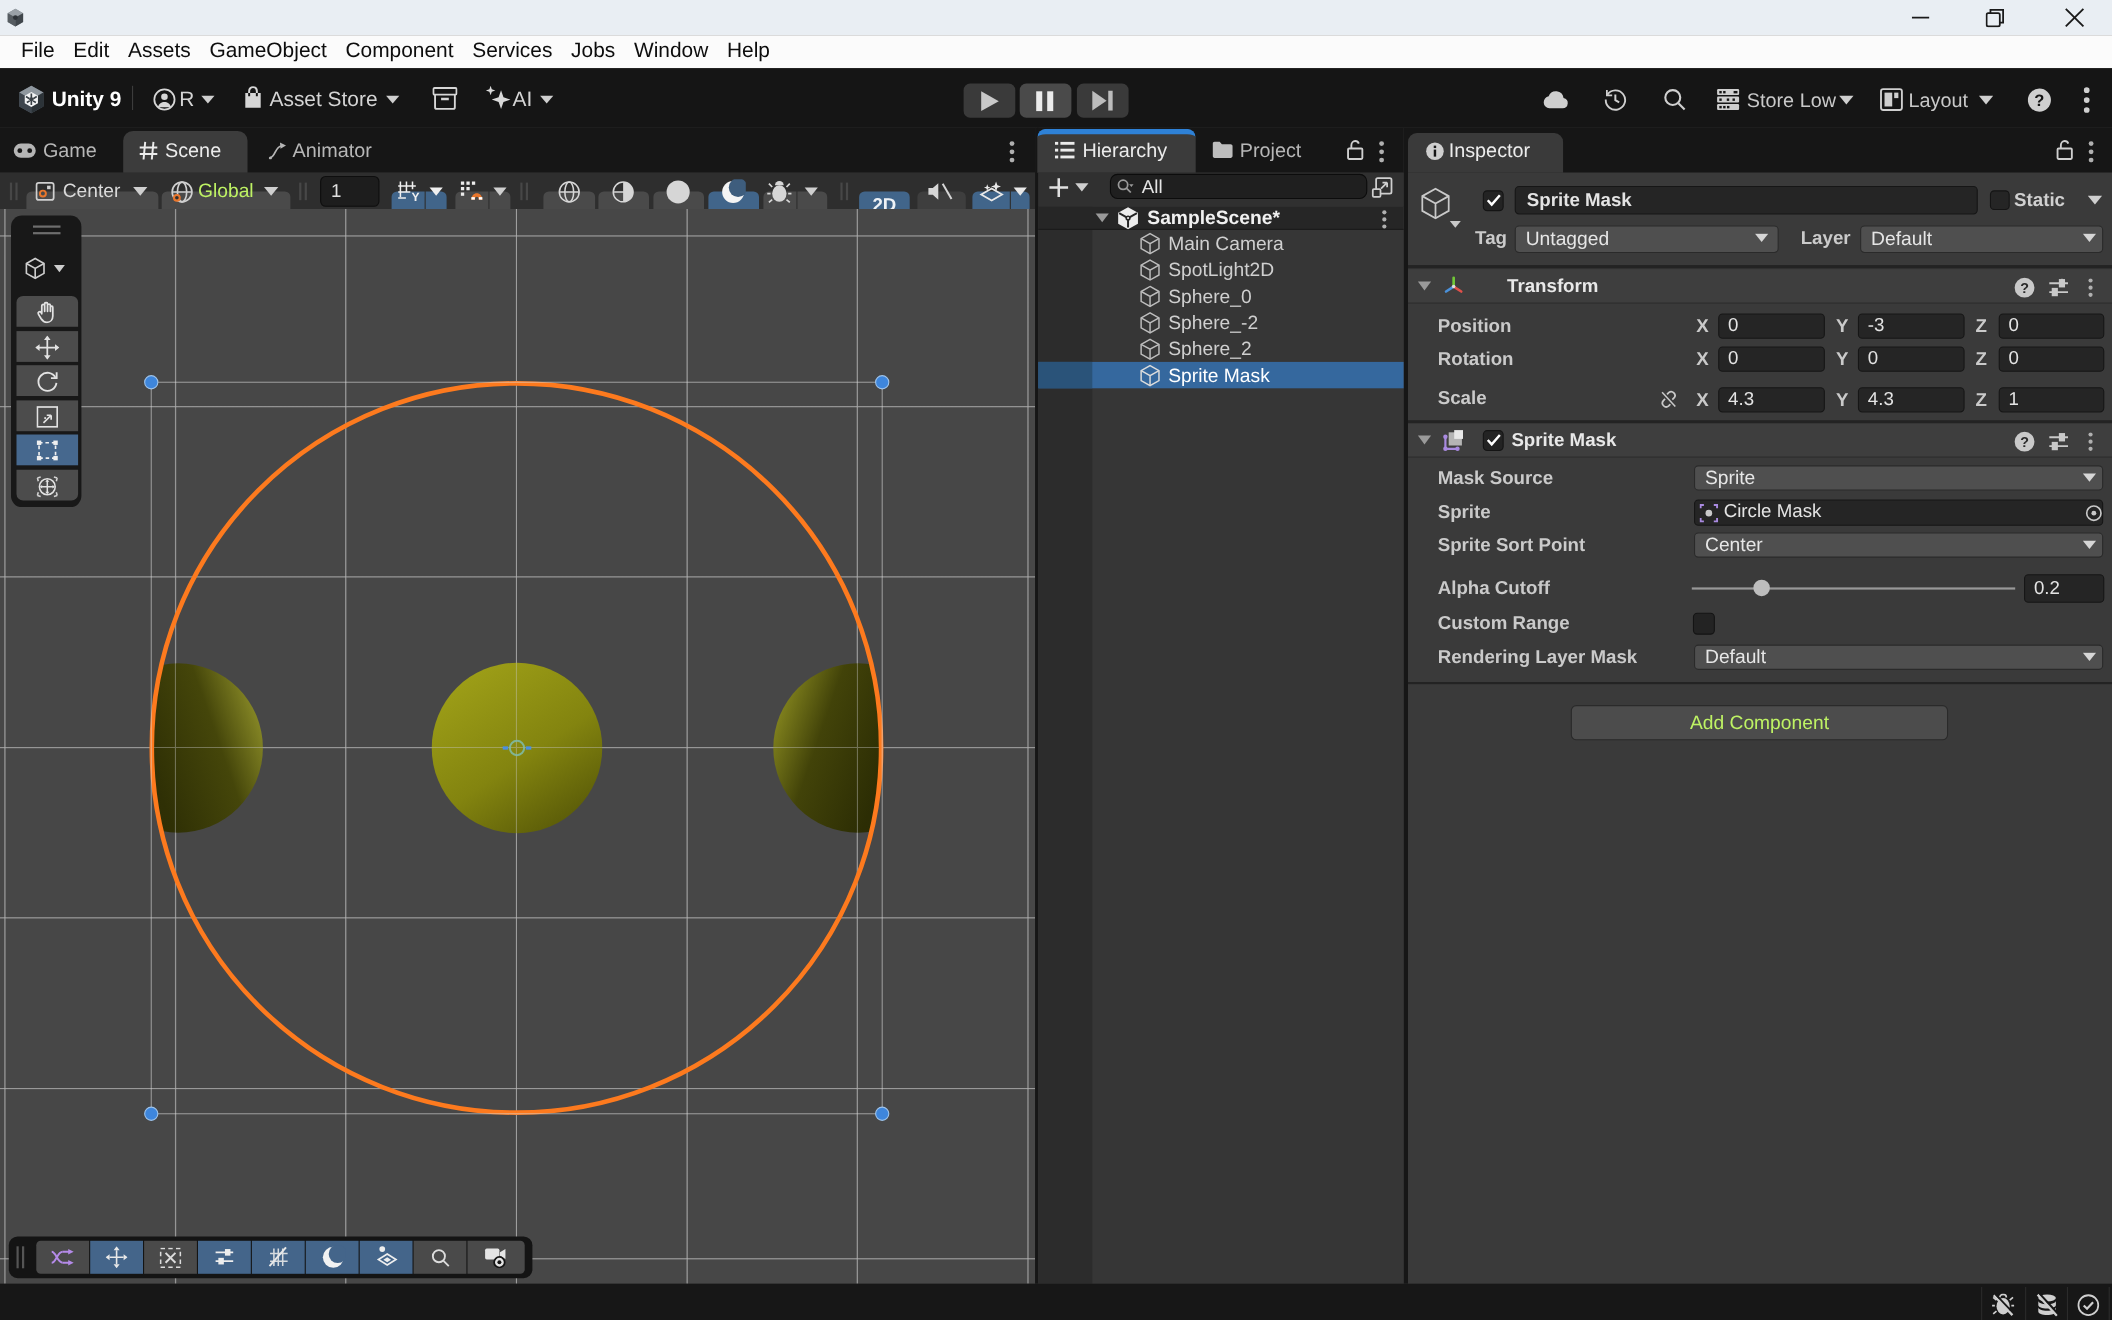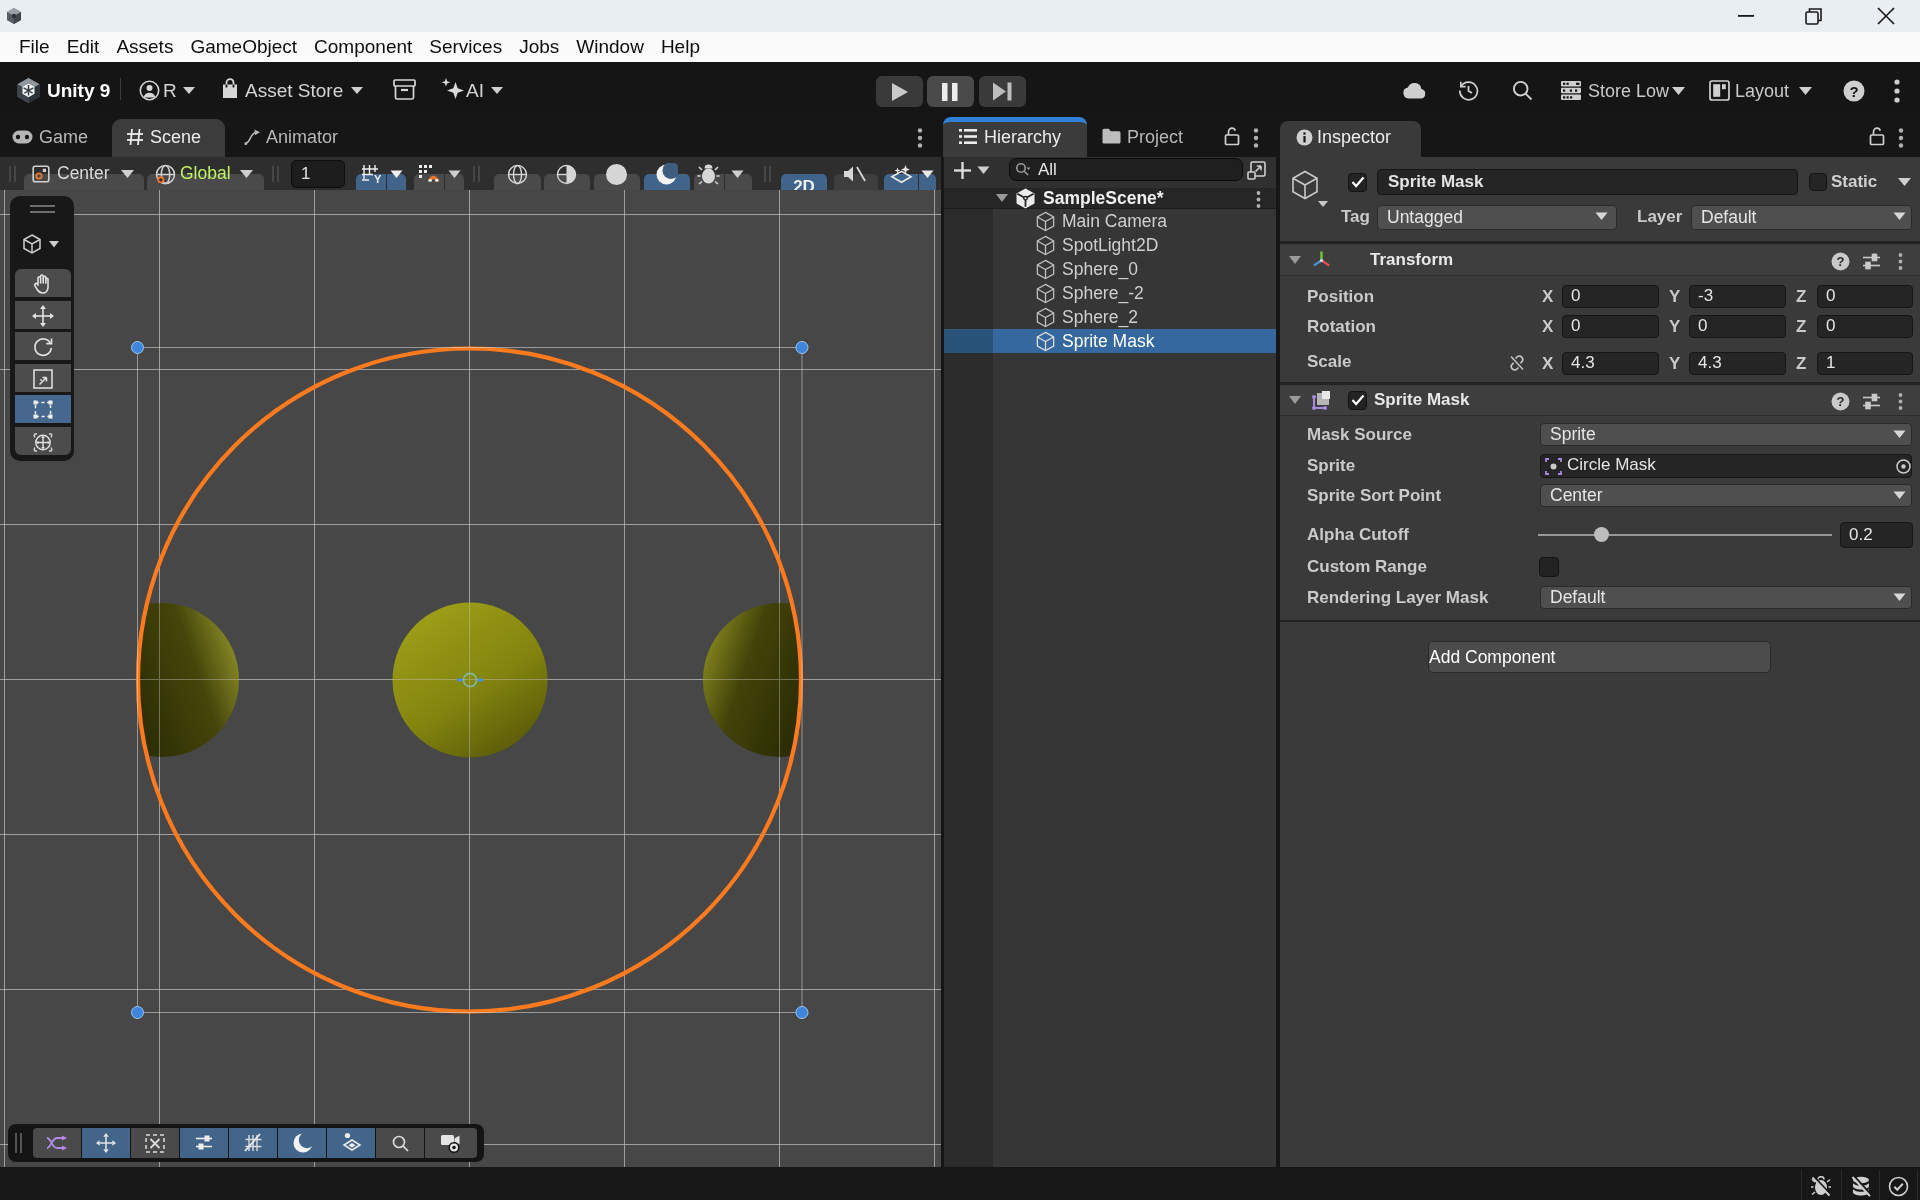--- a/index.html
+++ b/index.html
@@ -386,21 +386,21 @@
 <div class="abs idrop" style="left:1540px;top:484px;width:372px;height:23px;padding:0 0 0 9px">Center</div>
 <div class="abs ilabel" style="left:1307px;top:525px">Alpha Cutoff</div>
 <div class="abs" style="left:1538px;top:534px;width:294px;height:2px;background:#989898"></div>
 <div class="abs" style="left:1594px;top:527px;width:15px;height:15px;border-radius:50%;background:#bdbdbd"></div>
 <div class="abs ifield" style="left:1840px;top:522px;width:73px;height:26px;padding:2px 0 0 8px">0.2</div>
 <div class="abs ilabel" style="left:1307px;top:557px">Custom Range</div>
 <div class="abs" style="left:1539px;top:557px;width:20px;height:20px;background:#232323;border:1px solid #141414;border-radius:4px"></div>
 <div class="abs ilabel" style="left:1307px;top:588px">Rendering Layer Mask</div>
 <div class="abs idrop" style="left:1540px;top:586px;width:372px;height:23px;padding:0 0 0 9px">Default</div>
 <div class="abs isep" style="left:1280px;top:620px;width:640px;height:2px"></div>
-<div class="abs" style="left:1428px;top:641px;width:343px;height:32px;background:#4c4c4c;border-radius:5px;border:1px solid #2a2a2a;color:#ffffff;font-size:17.5px;padding-top:5px">Add Component</div>
+<div class="abs" style="left:1428px;top:641px;width:343px;height:32px;background:#4c4c4c;border-radius:5px;border:1px solid #2a2a2a;color:#bef264;font-size:17.5px;text-align:center;padding-top:5px">Add Component</div>
 
 <div class="abs" id="statusbar"></div>
 <div class="abs" style="left:1801px;top:1170px;width:1px;height:30px;background:#2b2b2b"></div>
 <div class="abs" style="left:1841px;top:1170px;width:1px;height:30px;background:#2b2b2b"></div>
 <div class="abs" style="left:1879px;top:1170px;width:1px;height:30px;background:#2b2b2b"></div>
 <div class="abs" style="left:1917px;top:1170px;width:1px;height:30px;background:#2b2b2b"></div>
 <svg class="abs" style="left:1810px;top:1176px" width="22" height="21" viewBox="0 0 22 21">
       <path d="M8 3.5c0-1.6 1.3-2.8 3-2.8s3 1.2 3 2.8M5 6l-3-2.5M17 6l3-2.5M3.5 11H1M18.5 11H21M5 16l-3 2.5M17 16l3 2.5" stroke="#cfcfcf" stroke-width="1.5" fill="none"></path>
       <ellipse cx="11" cy="11.5" rx="6" ry="7.5" fill="#cfcfcf"></ellipse>
       <line x1="2.5" y1="1.5" x2="19.5" y2="19.5" stroke="#cfcfcf" stroke-width="2.2"></line>

